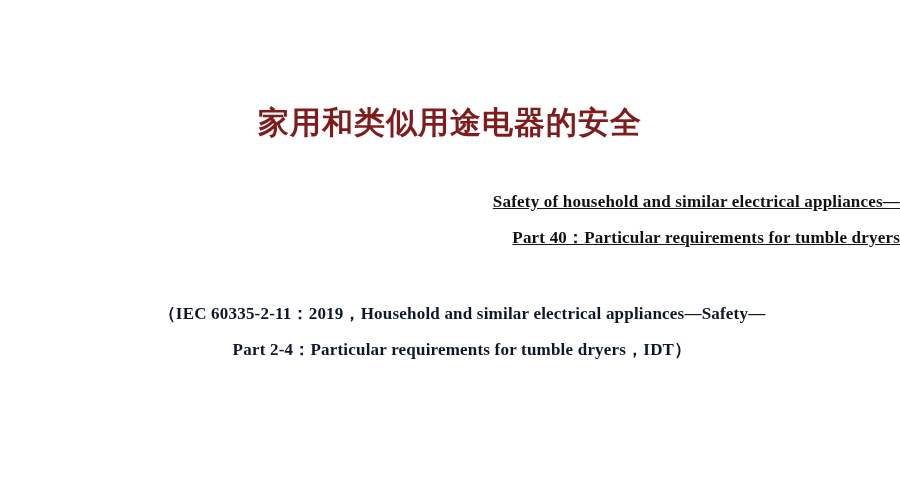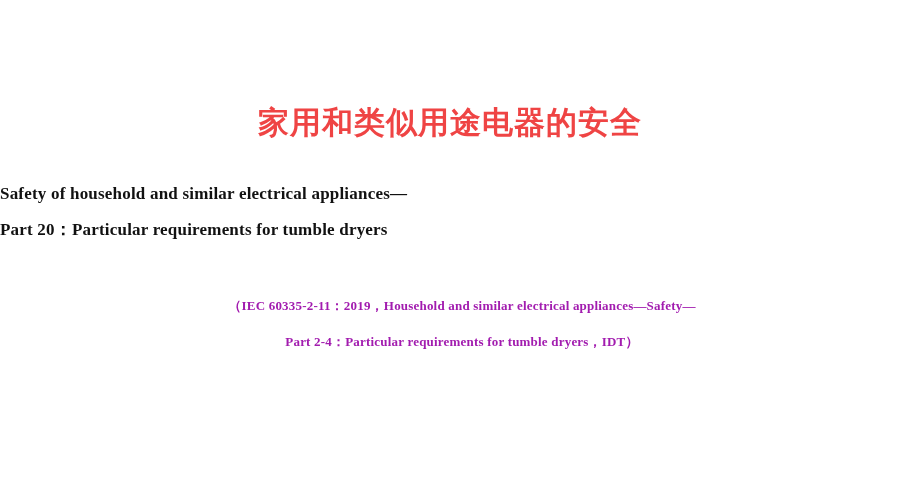--- a/index.html
+++ b/index.html
@@ -27,62 +27,63 @@
     margin-top: 98px;
     text-align: center;
     width: 100%;
   }
   .title-line {
     font-family: "DejaVu Sans", sans-serif;
     font-weight: bold;
     font-size: 31px;
     line-height: 48px;
     letter-spacing: 1px;
-    color: #ef4444;
+    color: #7f1d1d;
   }
   .subtitle-block {
-    margin-top: 30px;
-    text-align: left;
+    margin-top: 38px;
+    text-align: right;
     width: 100%;
+    text-decoration: underline;
   }
   .subtitle-line {
     font-family: "Liberation Serif", serif;
     font-weight: bold;
     font-size: 17px;
     line-height: 36px;
     letter-spacing: 0.2px;
     color: #111111;
   }
   .source-block {
     margin-top: 40px;
     text-align: center;
     width: 100%;
   }
   .source-line {
     font-family: "Liberation Serif", serif;
     font-weight: bold;
-    font-size: 13px;
+    font-size: 17px;
     line-height: 36px;
     letter-spacing: 0.2px;
-    color: #a21caf;
+    color: #0f172a;
     padding-left: 24px;
   }
 </style>
 </head>
 <body>
 
 <div class="page">
 
   <div class="title-block">
     <div class="title-line">家用和类似用途电器的安全</div>
   </div>
 
   <div class="subtitle-block">
     <div class="subtitle-line">Safety of household and similar electrical appliances—</div>
-    <div class="subtitle-line">Part 20：Particular requirements for tumble dryers</div>
+    <div class="subtitle-line">Part 40：Particular requirements for tumble dryers</div>
   </div>
 
   <div class="source-block">
     <div class="source-line">（IEC 60335-2-11：2019，Household and similar electrical appliances—Safety—</div>
     <div class="source-line">Part 2-4：Particular requirements for tumble dryers，IDT）</div>
   </div>
 
 </div>
 
 </body></html>

